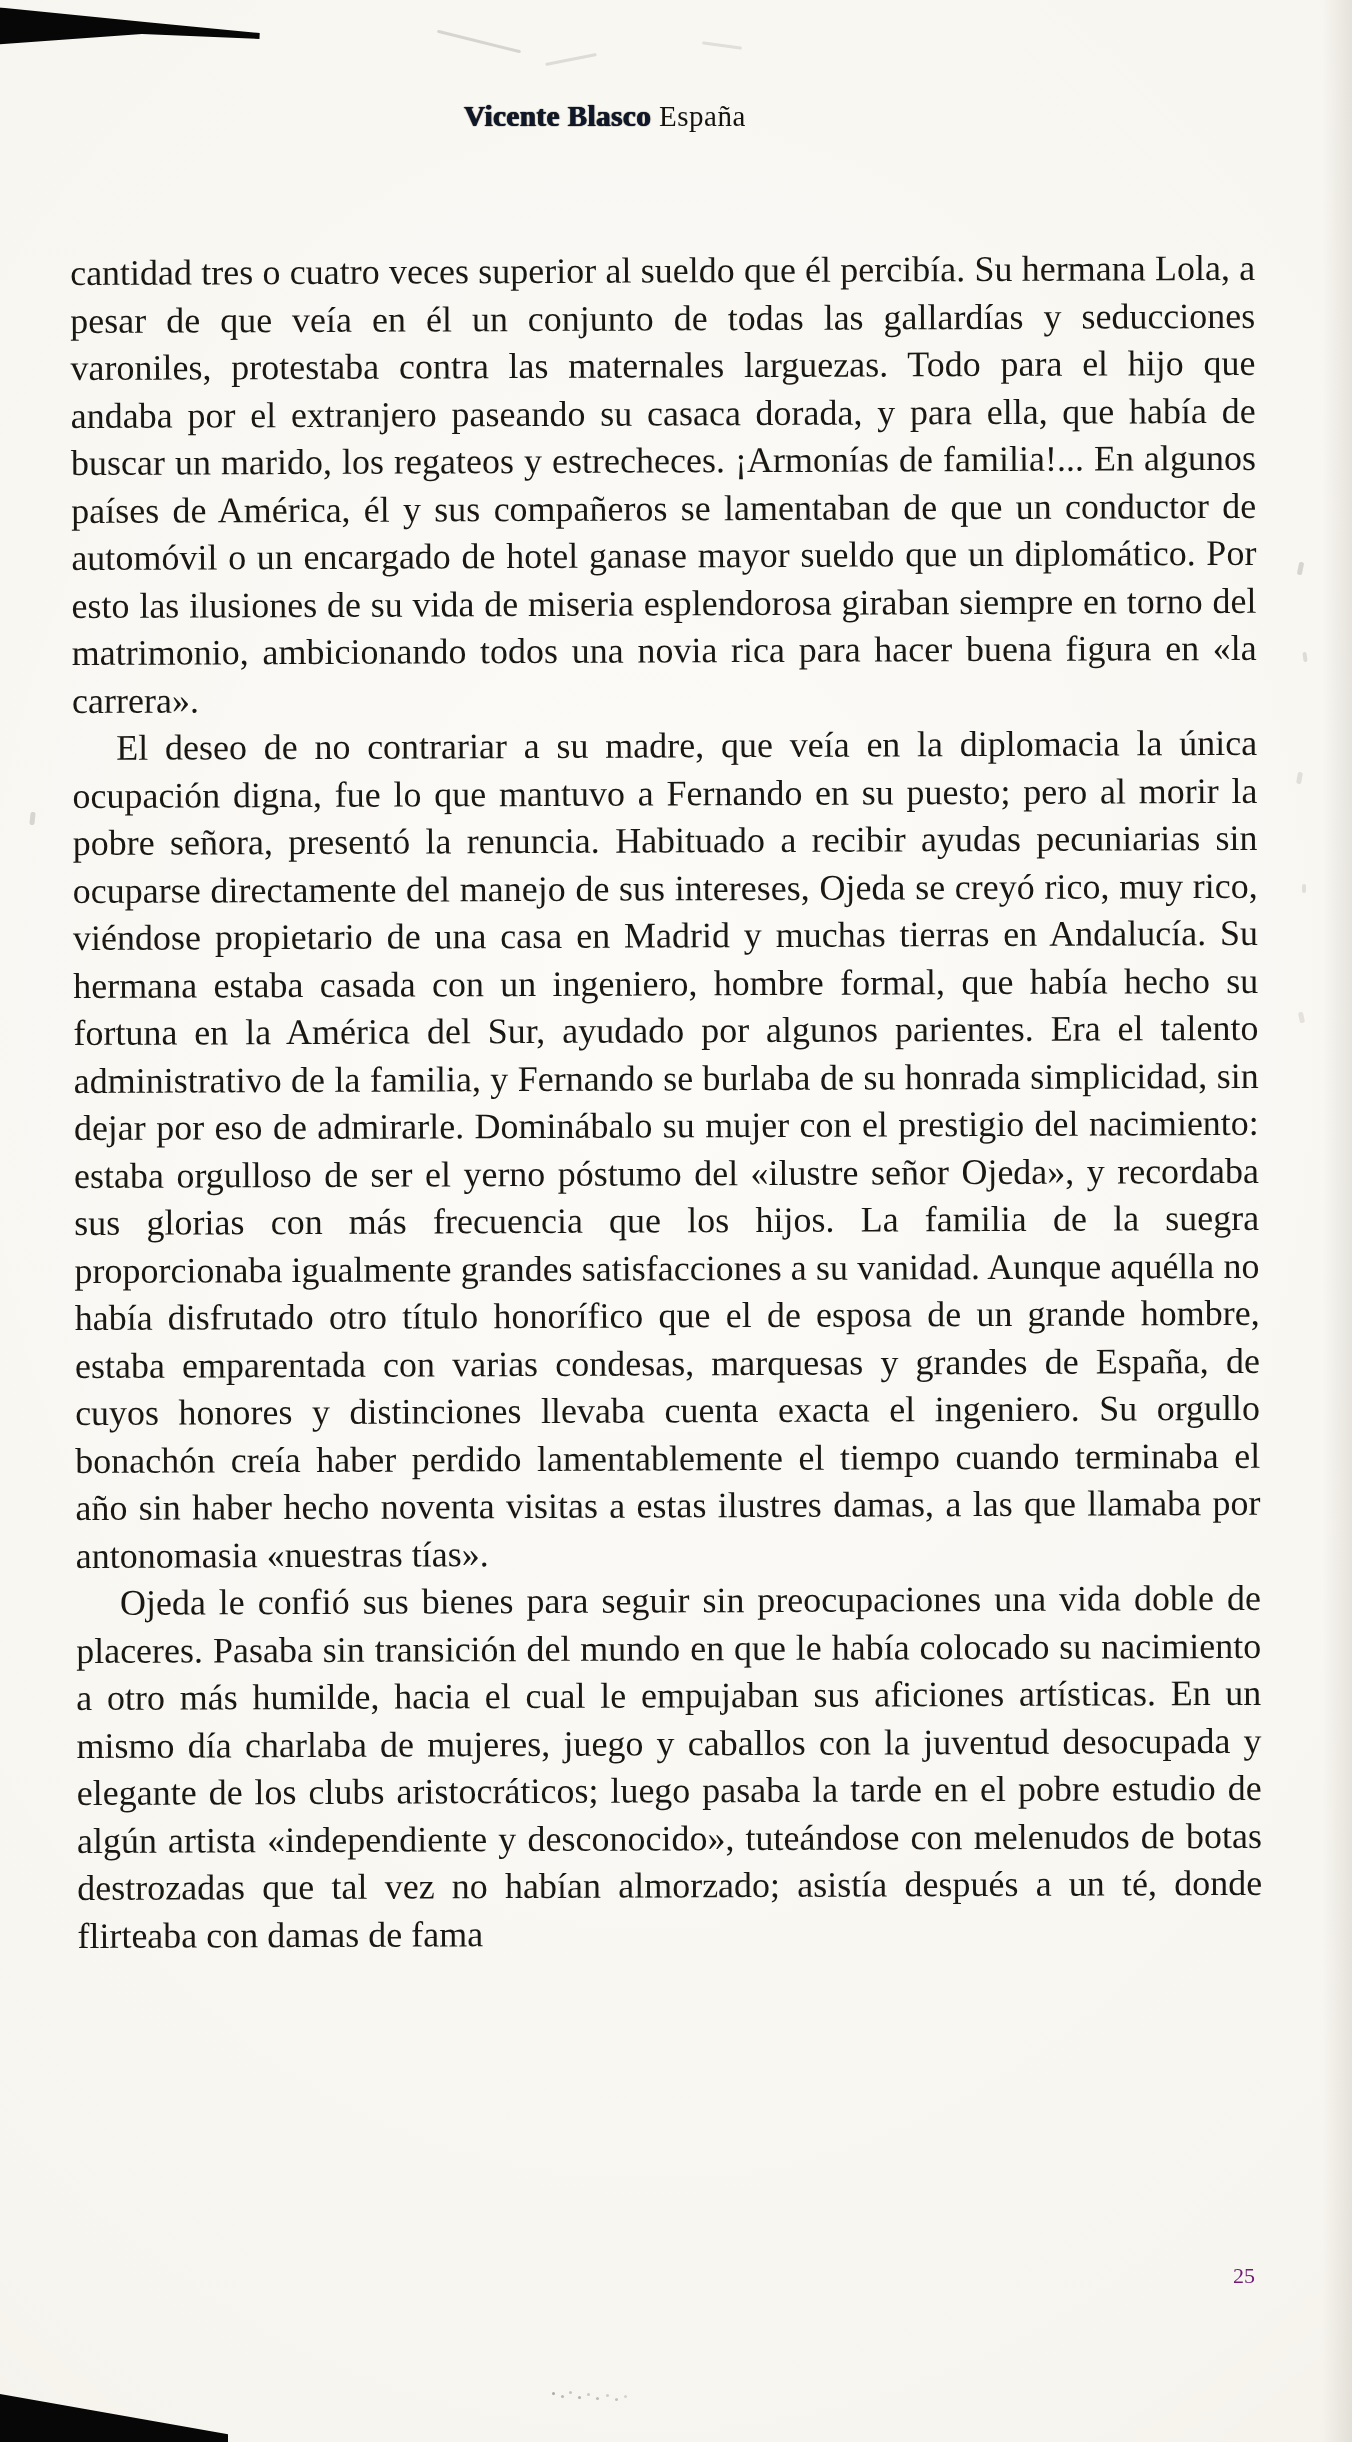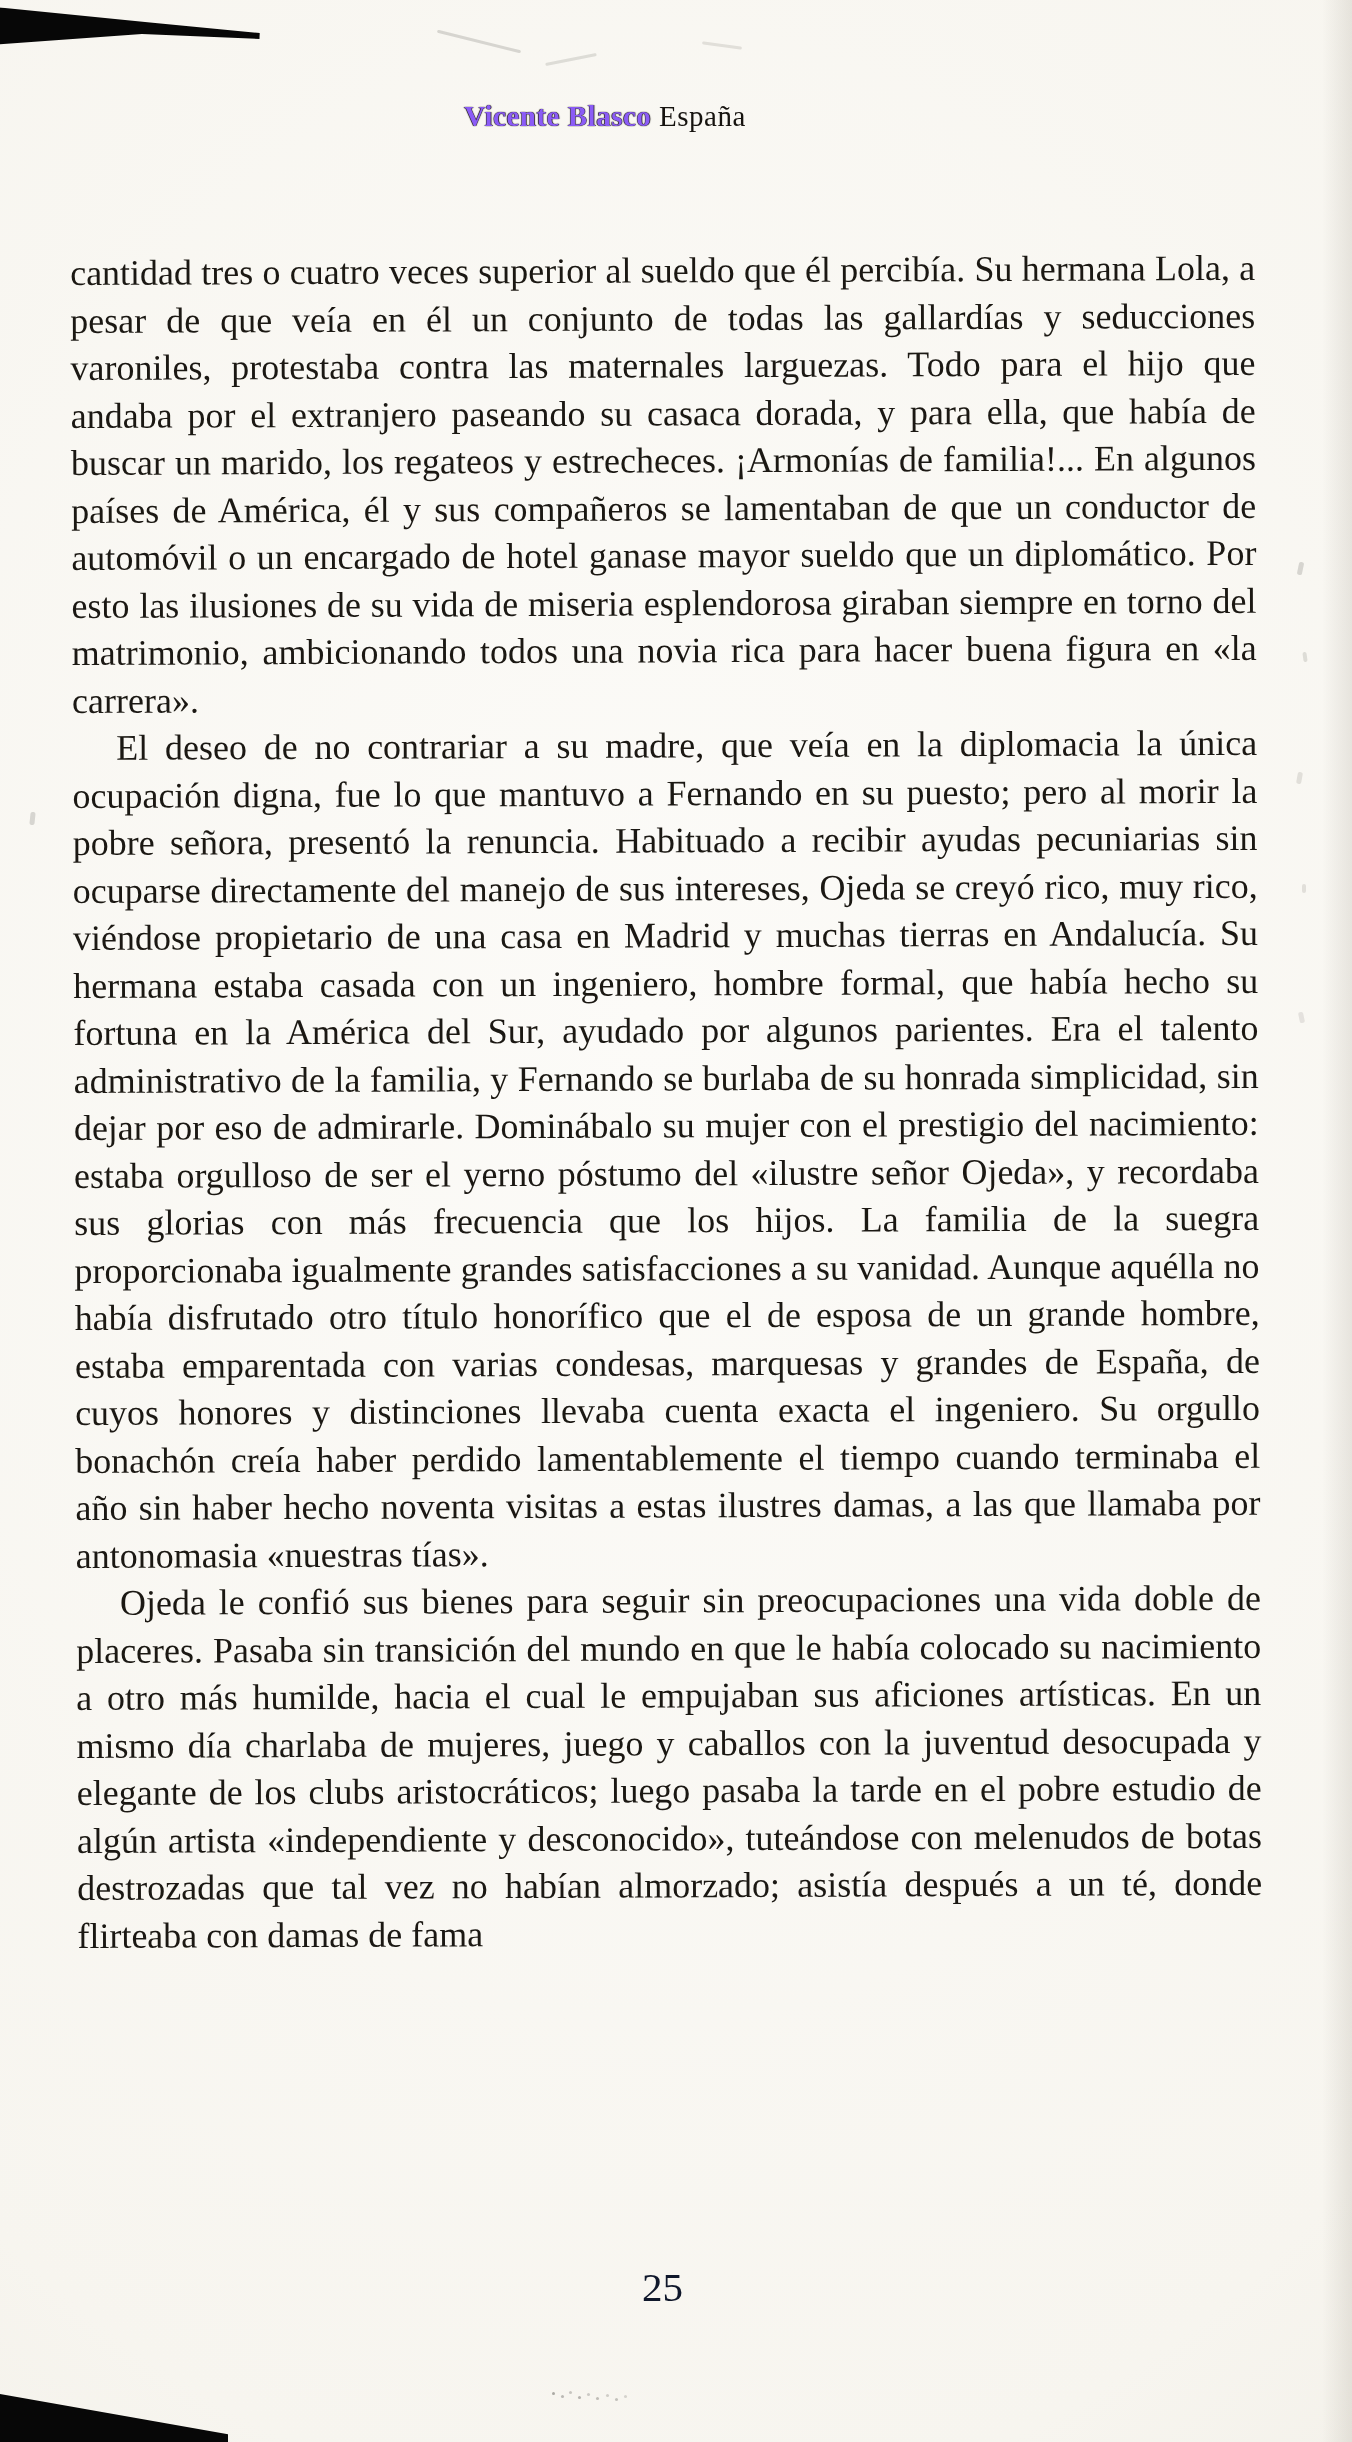--- a/index.html
+++ b/index.html
@@ -49,39 +49,39 @@
                 63px 6px 0 rgba(30,28,24,.24), 72px 3px 0 rgba(30,28,24,.16);
   }
 
   
   .running-header {
     position: absolute; top: 100px; left: 0; width: 1210px;
     text-align: center; font-size: 29px; letter-spacing: 0.5px;
     color: #16130f;
   }
   .running-header .bold-part {
-    font-weight: 700; color: #8b5cf6;
+    font-weight: 700; color: #0f172a;
     text-shadow: 0.6px 0 0.9px #1a1611, -0.6px 0.4px 0.9px #1a1611;
   }
 
   
   .text-block {
     position: absolute; top: 250px; left: 70px; width: 1185px;
     font-size: 36px; line-height: 47.5px;
     text-align: justify;
     color: #1b1813;
     transform: rotate(-0.25deg);
     transform-origin: left top;
   }
   .para { margin: 0; text-indent: 44px; }
   .para.no-indent { text-indent: 0; }
 
   .page-number {
     position: absolute; top: 2263px; left: 70px; width: 1185px;
-    text-align: center; font-size: 41px; color: #0f172a;
+    text-align: right; font-size: 22px; color: #701a75;
   }
 </style>
 </head>
 <body>
 
 <div class="page">
 
   <div class="corner-top"></div>
   <div class="right-shadow"></div>
 

